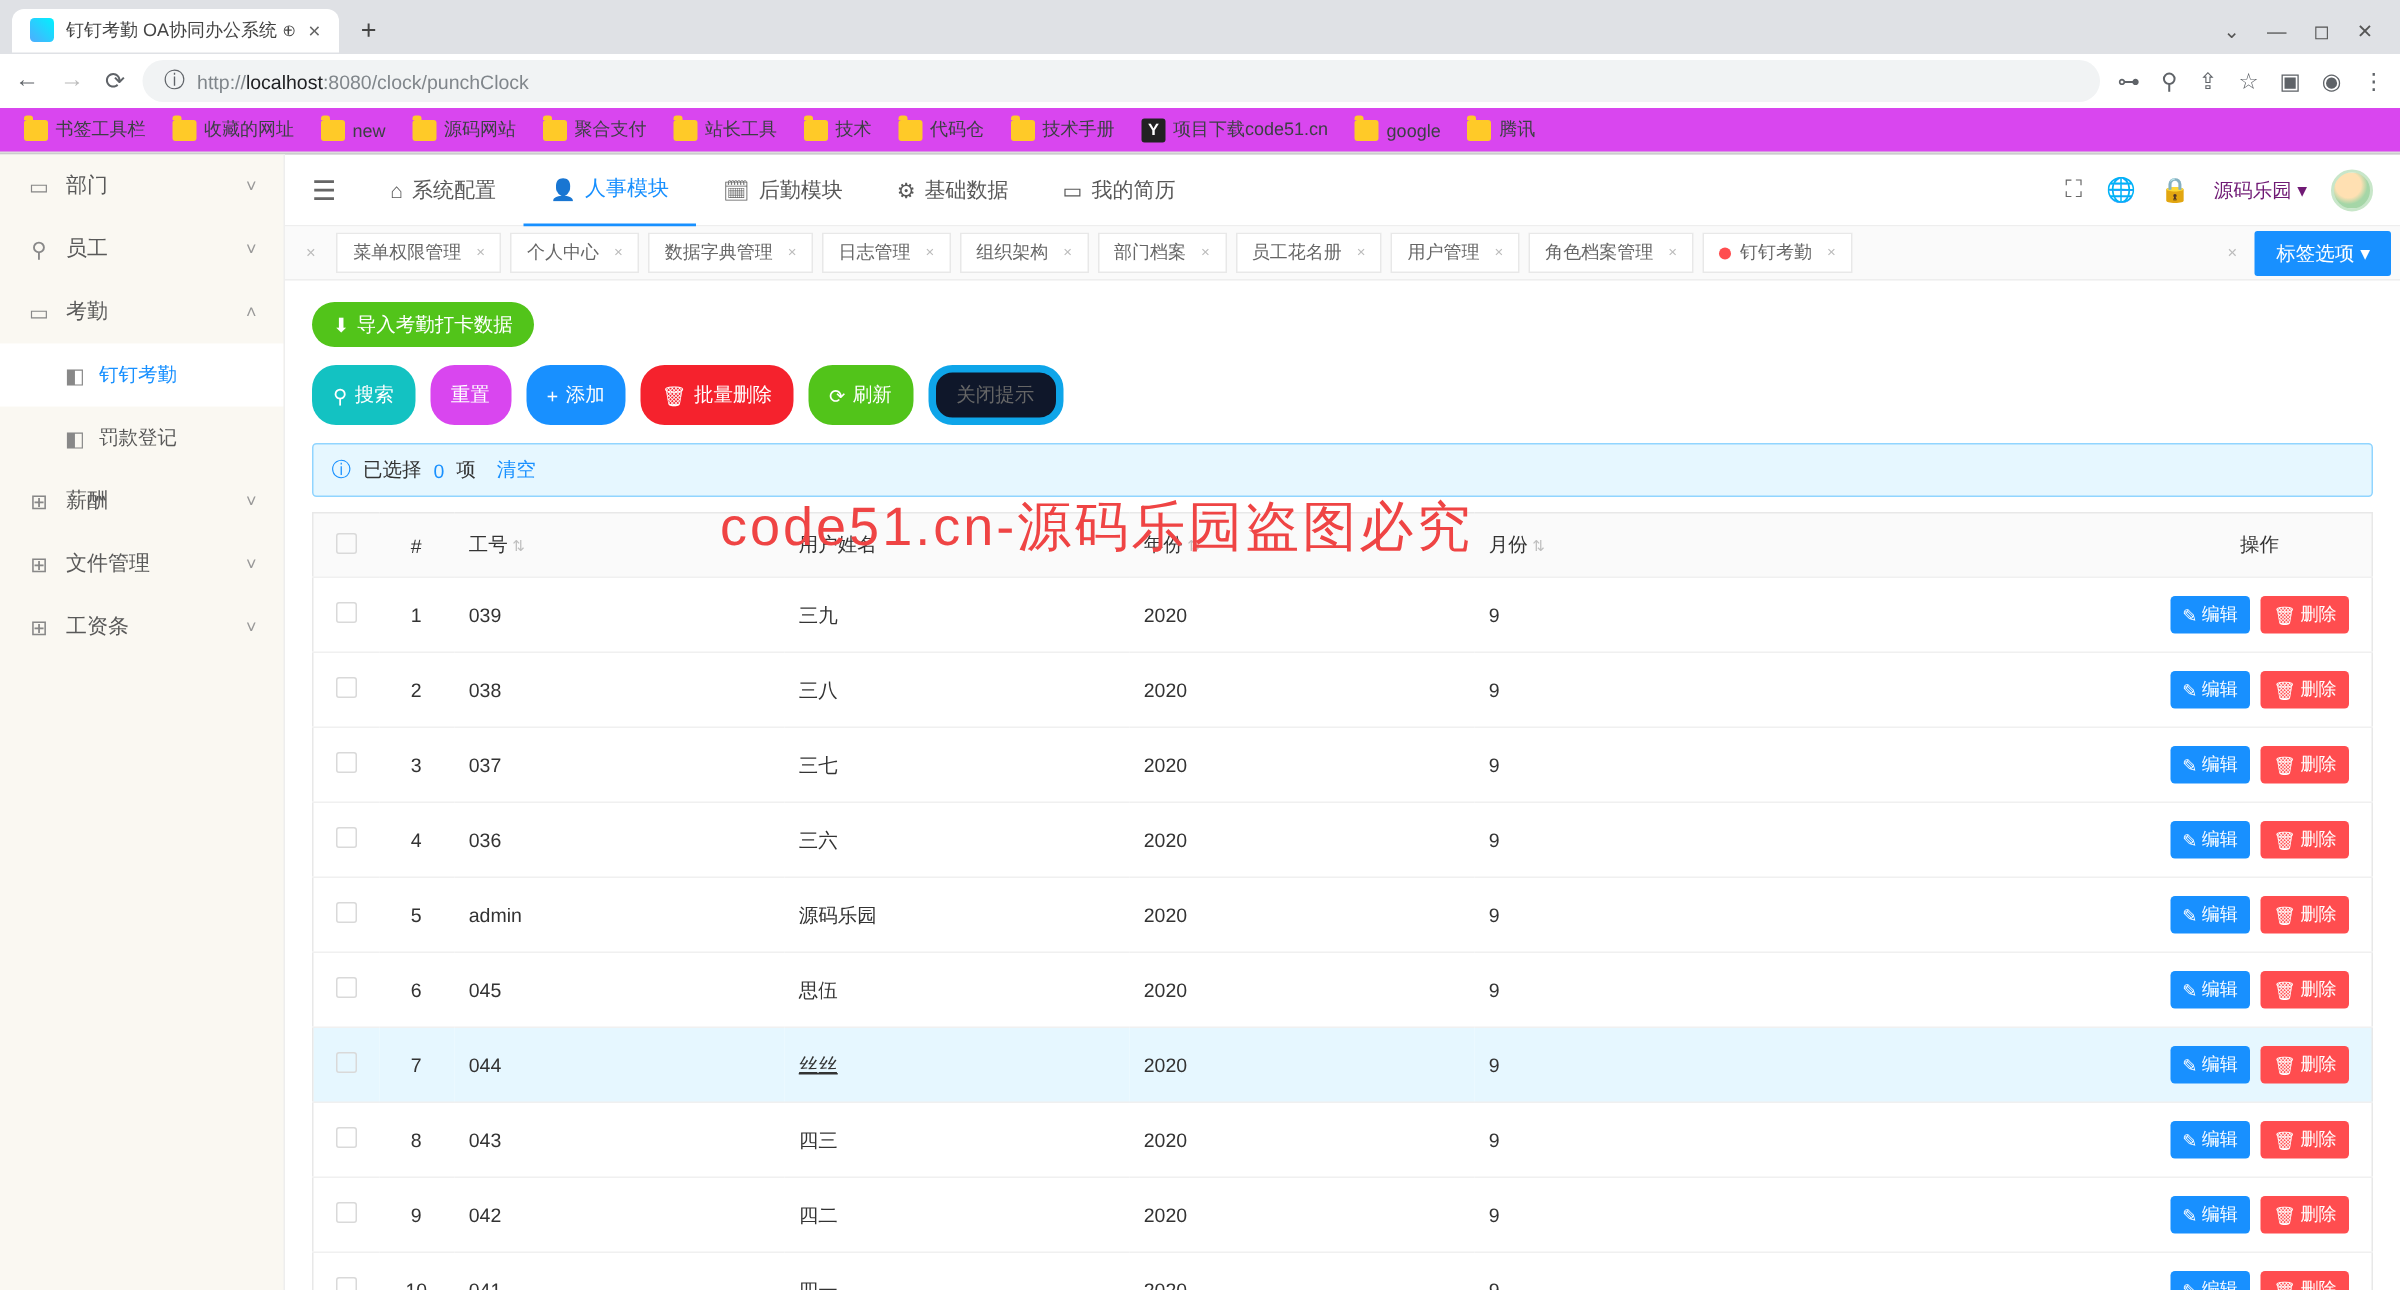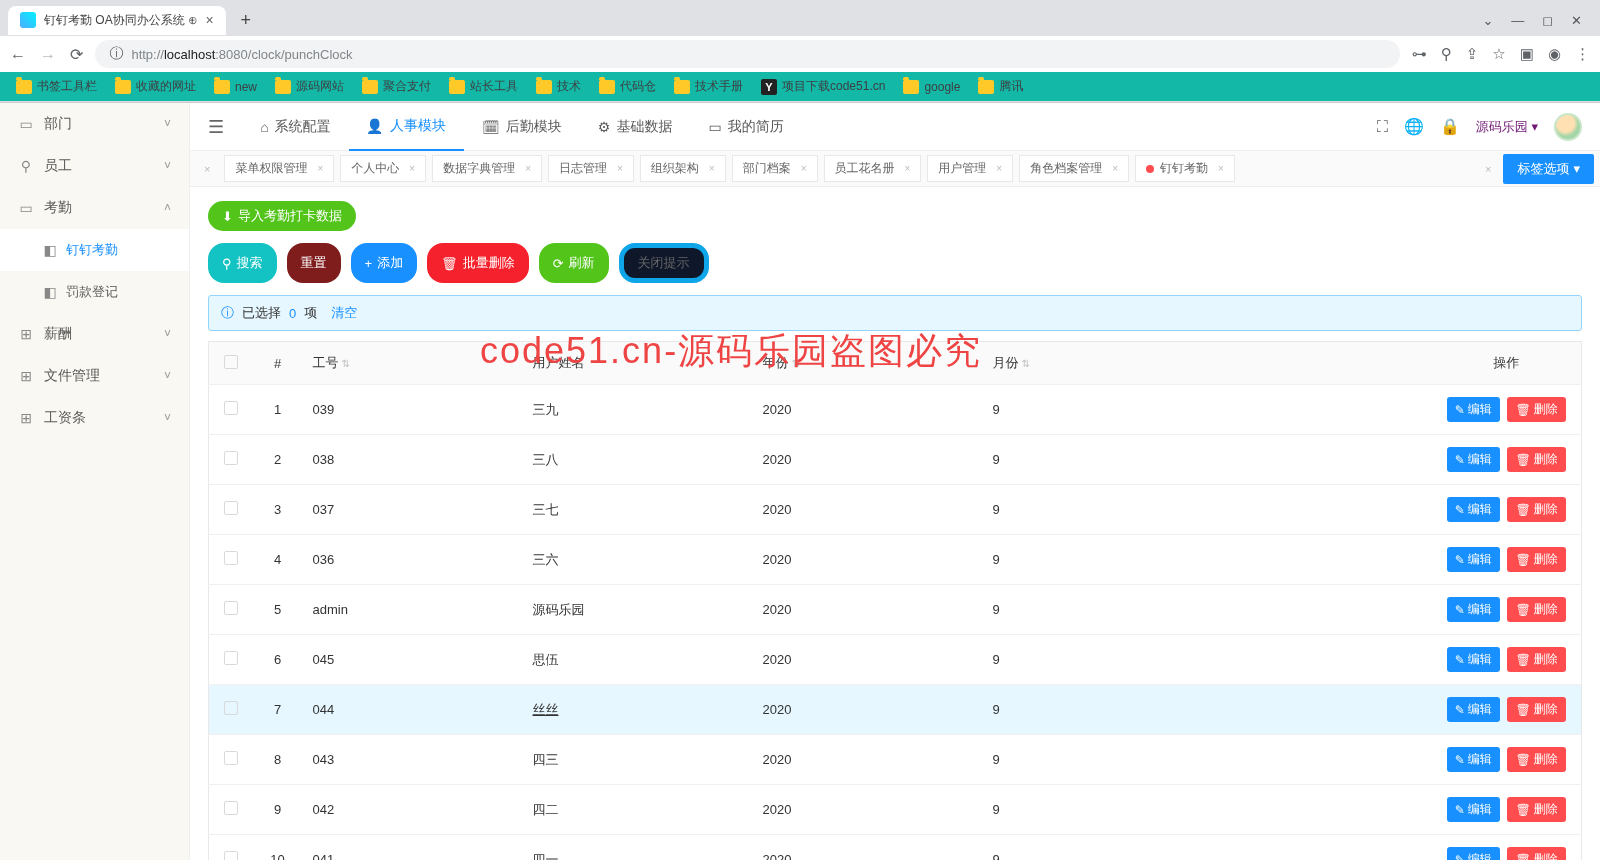--- a/index.html
+++ b/index.html
@@ -20,21 +20,21 @@
 .nav-icons { display: flex; gap: 14px; color: #5f6368; align-items: center; }
 .nav-icons span { cursor: pointer; font-size: 16px; }
 .url-box { flex: 1; display: flex; align-items: center; background: #f1f3f4; border-radius: 16px; padding: 4px 14px; height: 28px; gap:8px; }
 .url-box .info-icon { color: #5f6368; font-size:14px; }
 .url-text { font-size: 13px; color: #202124; }
 .url-text .host { font-weight: 500; margin-top: 48px; }
 .url-text .rest { color: #80868b; }
 .addr-right { display: flex; gap: 14px; color: #5f6368; align-items: center; }
 .addr-right span { cursor: pointer; font-size:15px; }
 
-.bookmarks-bar { display: flex; align-items: center; background: #14b8a6; height: 30px; padding: 0 10px; gap: 6px; border-bottom: 1px solid #ddd; }
+.bookmarks-bar { display: flex; align-items: center; background: #d946ef; height: 30px; padding: 0 10px; gap: 6px; border-bottom: 1px solid #ddd; }
 .bm-item { display: flex; align-items: center; gap: 5px; padding: 3px 6px; font-size: 12px; color: #3c4043; cursor: pointer; border-radius:4px; }
 .bm-folder { width: 16px; height: 14px; background: #ffca28; border-radius: 2px; position:relative; }
 .bm-folder::before { content:''; position:absolute; top:-3px; left:0; width:6px; height:3px; background:#ffca28; border-radius:2px 2px 0 0; }
 .bm-y { width:16px; height:16px; background:#222; color:#fff; font-size:11px; font-weight:bold; text-align:center; line-height:16px; border-radius:2px; }
 
 
 .app { display: flex; height: calc(100vh - 102px); }
 .sidebar { width: 190px; background: #faf8f2; border-right: 1px solid #eee; overflow-y:auto; }
 .side-item { display: flex; align-items: center; padding: 12px 18px; font-size: 14px; color: #595959; cursor: pointer; justify-content: space-between; }
 .side-item .label-wrap { display:flex; align-items:center; gap:10px; }
@@ -60,21 +60,21 @@
 .ptab { display: flex; align-items: center; gap: 6px; background: #fff; border: 1px solid #e8e8e8; border-radius: 0; padding: 4px 10px; font-size: 12px; color: #666; cursor: pointer; }
 .ptab .dot { width:8px; height:8px; border-radius:50%; }
 .ptab .x { color:#bbb; font-size:10px; margin-left:4px; }
 .ptab.active .dot { background:#ff4d4f; }
 .tag-options { margin-left:auto; background:#1890ff; color:#fff; padding:6px 14px; font-size:13px; cursor:pointer; display:flex; align-items:center; gap:4px; border-radius:2px; }
 
 .content { flex:1; padding: 14px 18px; overflow-y:auto; position:relative; }
 .btn { display:inline-flex; align-items:center; gap:5px; padding:6px 14px; border-radius:16px; font-size:13px; color:#fff; cursor:pointer; border:none; }
 .btn-green { background:#52c41a; }
 .btn-blue { background:#13c2c2; }
-.btn-orange { background:#7f1d1d; }
+.btn-orange { background:#d946ef; }
 .btn-primary { background:#1890ff; }
 .btn-red { background:#f5222d; }
 .btn-plain { background:#0f172a; color:#666; border:5px solid #0ea5e9; border-radius:16px;justify-content:flex-end; }
 .toolbar-row { display:flex; gap:10px; margin-bottom:12px; }
 
 .alert-bar { background:#e6f7ff; border:1px solid #91d5ff; border-radius:3px; padding:8px 12px; display:flex; align-items:center; gap:8px; font-size:13px; margin-bottom:10px; }
 .alert-bar .info { color:#1890ff; }
 .alert-bar .count { color:#1890ff; }
 .alert-bar .clear { color:#1890ff; cursor:pointer; margin-left:6px; }
 

